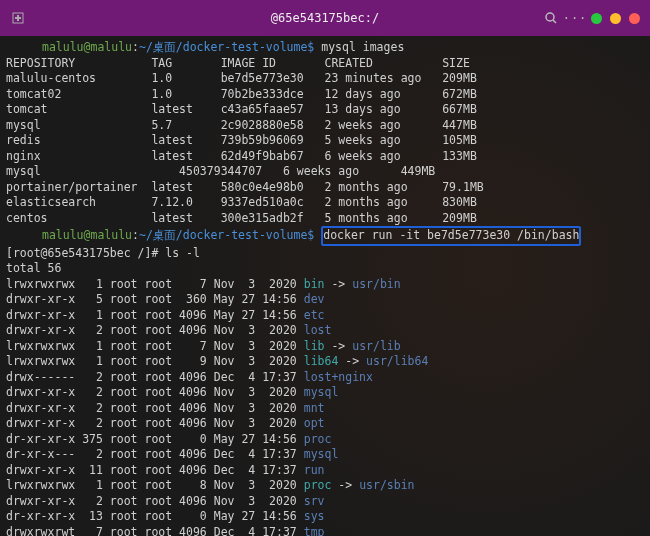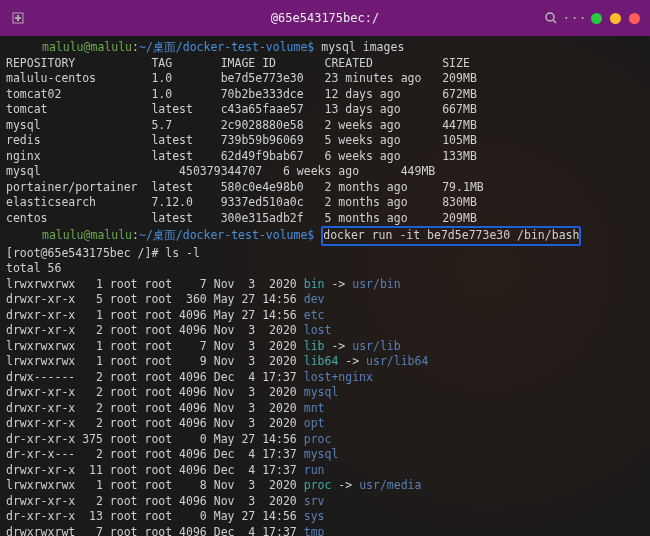--- a/index.html
+++ b/index.html
@@ -119,21 +119,21 @@
 drwxr-xr-x   2 root root 4096 Nov  3  2020 <span class="dir">lost</span>
 lrwxrwxrwx   1 root root    7 Nov  3  2020 <span class="lnk">lib</span> -&gt; <span class="dir">usr/lib</span>
 lrwxrwxrwx   1 root root    9 Nov  3  2020 <span class="lnk">lib64</span> -&gt; <span class="dir">usr/lib64</span>
 drwx------   2 root root 4096 Dec  4 17:37 <span class="dir">lost+nginx</span>
 drwxr-xr-x   2 root root 4096 Nov  3  2020 <span class="dir">mysql</span>
 drwxr-xr-x   2 root root 4096 Nov  3  2020 <span class="dir">mnt</span>
 drwxr-xr-x   2 root root 4096 Nov  3  2020 <span class="dir">opt</span>
 dr-xr-xr-x 375 root root    0 May 27 14:56 <span class="dir">proc</span>
 dr-xr-x---   2 root root 4096 Dec  4 17:37 <span class="dir">mysql</span>
 drwxr-xr-x  11 root root 4096 Dec  4 17:37 <span class="dir">run</span>
-lrwxrwxrwx   1 root root    8 Nov  3  2020 <span class="lnk">proc</span> -&gt; <span class="dir">usr/media</span>
+lrwxrwxrwx   1 root root    8 Nov  3  2020 <span class="lnk">proc</span> -&gt; <span class="dir">usr/sbin</span>
 drwxr-xr-x   2 root root 4096 Nov  3  2020 <span class="dir">srv</span>
 dr-xr-xr-x  13 root root    0 May 27 14:56 <span class="dir">sys</span>
 drwxrwxrwt   7 root root 4096 Dec  4 17:37 <span class="dir">tmp</span>
 drwxr-xr-x  12 root root 4096 Dec  4 17:37 <span class="dir">usr</span>
 drwxr-xr-x  20 root root 4096 Dec  4 17:37 
 drwxr-xr-x   2 root root 4096 May 27 14:56         
 drwxr-xr-x   2 root root 4096 May 27 14:56    
 [root@65e543175bec /]# 
 </none></div>
 

